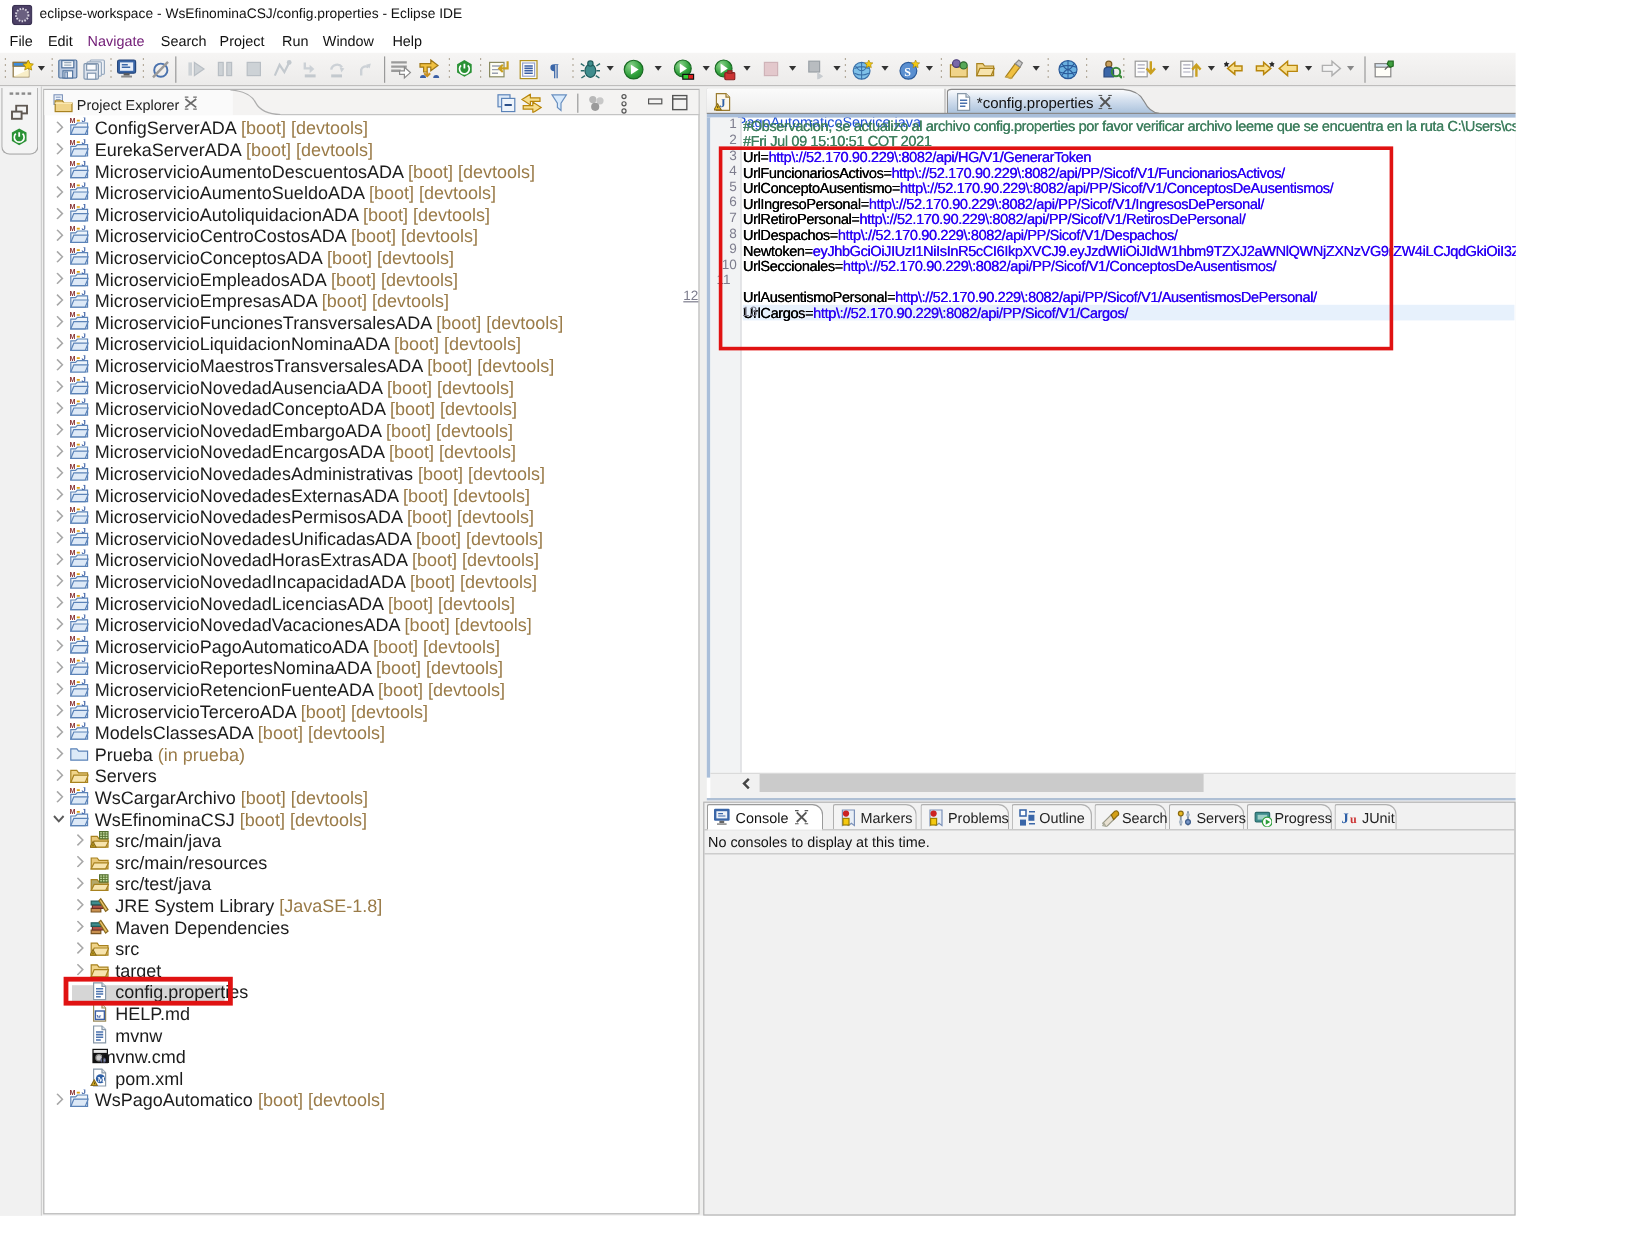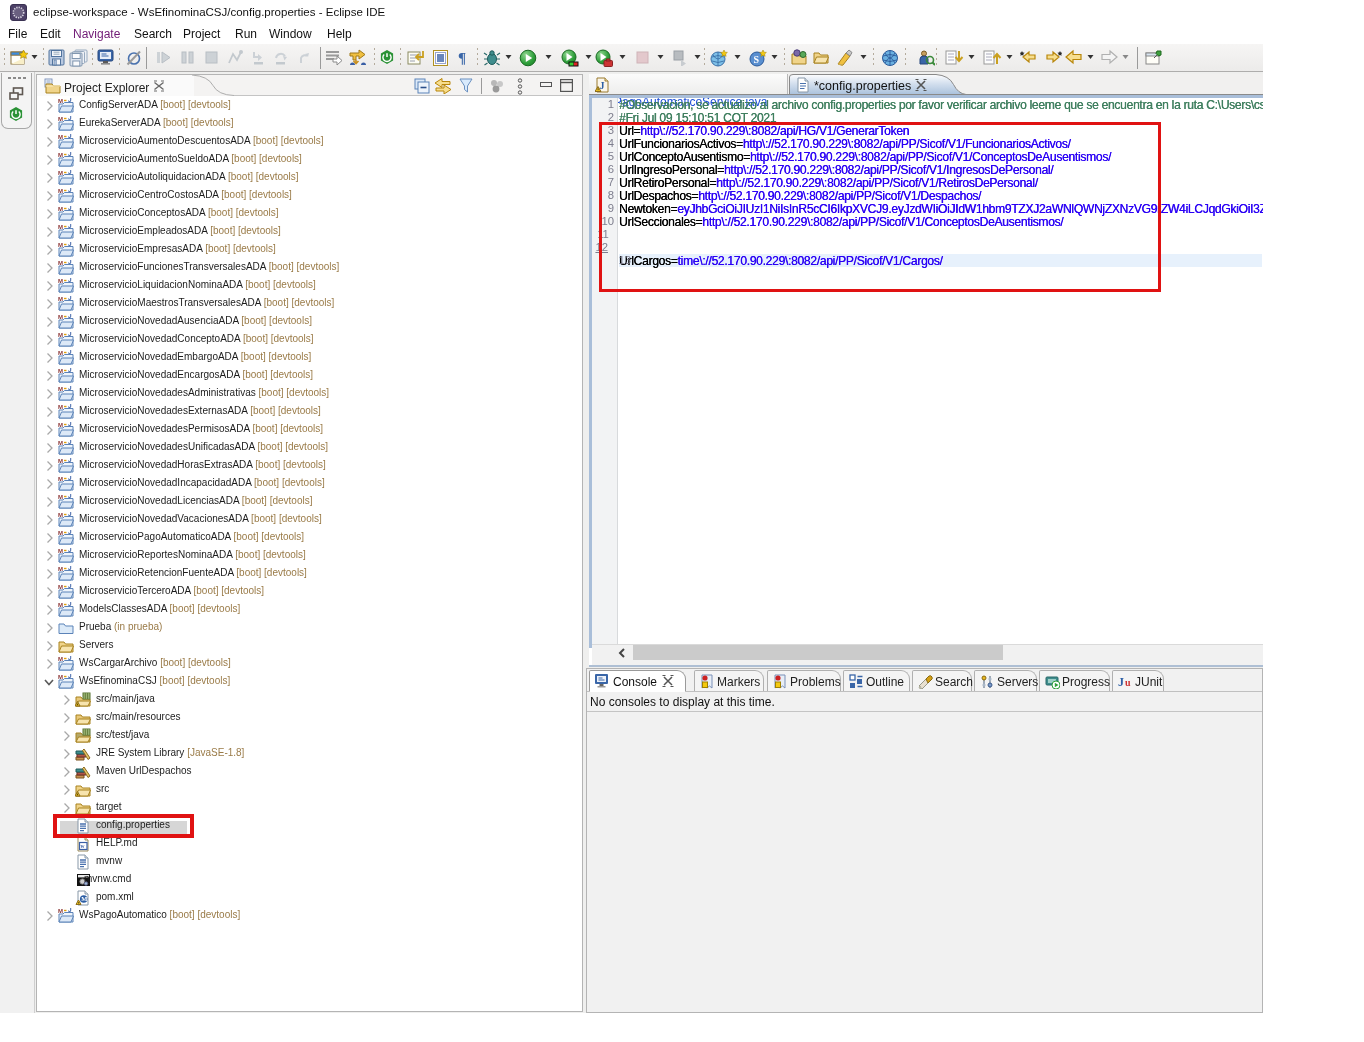--- a/index.html
+++ b/index.html
@@ -1,16 +1,16 @@
 <!DOCTYPE html>
 <html><head><meta charset="utf-8"><style>
 *{margin:0;padding:0;box-sizing:border-box}
 body{width:1364px;height:1042px;background:#fff;font-family:"Liberation Sans",sans-serif;position:relative;overflow:hidden;-webkit-font-smoothing:antialiased}
 .abs{position:absolute}
-.row{position:absolute;white-space:nowrap;font-size:10px;color:#1c1c1c}
+.row{position:absolute;white-space:nowrap;font-size:15px;color:#1c1c1c}
 .deco{color:#9a7b48}
 .eline{position:absolute;white-space:pre;font-size:12.1px;letter-spacing:-0.3px;color:#000;text-shadow:0.3px 0 0 currentColor}
 .eno{position:absolute;font-size:11.3px;color:#7d7d8d;text-align:right;width:22px}
 .val{color:#2a00f5}.cmt{color:#3f7f5f}
 </style></head><body>
 <div class="abs" style="left:0;top:0;width:1263px;height:24px;background:#fff"></div>
 <svg style="position:absolute;left:10px;top:4px" width="17" height="17" viewBox="0 0 17 17">
     <rect x="0.5" y="0.5" width="16" height="16" rx="2.5" fill="#4c4066" stroke="#3a3152"></rect>
     <circle cx="8.5" cy="8.5" r="5.2" fill="#6a6080"></circle>
     <circle cx="8.5" cy="8.5" r="5.2" fill="none" stroke="#d8d4e0" stroke-width="1.6" stroke-dasharray="1.3 1.1"></circle>
@@ -731,21 +731,21 @@
 <div class="row" style="left:96px;top:747px">JRE System Library<span class="deco"> [JavaSE-1.8]</span></div>
 <svg style="position:absolute;left:63px;top:767px" width="8" height="10" viewBox="0 0 8 10">
     <path d="M1.5 0.5 L6 5 L1.5 9.5" stroke="#a8a8a8" stroke-width="1.3" fill="none"></path>
   </svg>
 <svg style="position:absolute;left:75px;top:764px" width="16" height="16" viewBox="0 0 16 16">
     <path d="M1 11 L9 11 L9 14 L1 14 Z" fill="#c89050" stroke="#7a5520"></path>
     <path d="M2 8 L11 8 L11 11 L2 11 Z" fill="#b05548" stroke="#6e2e24"></path>
     <path d="M1 5 L10 5 L10 8 L1 8 Z" fill="#3f8d8d" stroke="#1f5c5c"></path>
     <path d="M9 3 L15 12 L13 13.5 L7.5 4.5 Z" fill="#e8c468" stroke="#8a6a20"></path>
   </svg>
-<div class="row" style="left:96px;top:765px">Maven UrlDespachos</div>
+<div class="row" style="left:96px;top:765px">Maven Dependencies</div>
 <svg style="position:absolute;left:63px;top:785px" width="8" height="10" viewBox="0 0 8 10">
     <path d="M1.5 0.5 L6 5 L1.5 9.5" stroke="#a8a8a8" stroke-width="1.3" fill="none"></path>
   </svg>
 <svg style="position:absolute;left:75px;top:782px" width="16" height="16" viewBox="0 0 16 16">
     <path d="M1 4 L6 4 L7.5 6 L15 6 L15 14 L1 14 Z" fill="#f0d48a" stroke="#a8821f"></path>
     <path d="M1 14 L3.5 8 L15.5 8 L13 14 Z" fill="#f7e4ae" stroke="#a8821f"></path>
     <path d="M0 14 L2.5 9.5 L5 14 Z" fill="#f2c423" stroke="#8a6d1d"></path>
     <rect x="2" y="11.6" width="1" height="1.6" fill="#5a4a10"></rect>
   </svg>
 <div class="row" style="left:96px;top:783px">src</div>
@@ -846,34 +846,35 @@
 <div class="eline cmt" style="left:0;top:0px">#Observacion, se actualizo al archivo config.properties por favor verificar archivo leeme que se encuentra en la ruta C:\Users\cscarpetta\Desktop\x</div>
 <div class="eline cmt" style="left:0;top:13px">#Fri Jul 09 15:10:51 COT 2021</div>
 <div class="eline" style="left:0;top:26px">Url=<span class="val">http\://52.170.90.229\:8082/api/HG/V1/GenerarToken</span></div>
 <div class="eline" style="left:0;top:39px">UrlFuncionariosActivos=<span class="val">http\://52.170.90.229\:8082/api/PP/Sicof/V1/FuncionariosActivos/</span></div>
 <div class="eline" style="left:0;top:52px">UrlConceptoAusentismo=<span class="val">http\://52.170.90.229\:8082/api/PP/Sicof/V1/ConceptosDeAusentismos/</span></div>
 <div class="eline" style="left:0;top:65px">UrlIngresoPersonal=<span class="val">http\://52.170.90.229\:8082/api/PP/Sicof/V1/IngresosDePersonal/</span></div>
 <div class="eline" style="left:0;top:78px">UrlRetiroPersonal=<span class="val">http\://52.170.90.229\:8082/api/PP/Sicof/V1/RetirosDePersonal/</span></div>
 <div class="eline" style="left:0;top:91px">UrlDespachos=<span class="val">http\://52.170.90.229\:8082/api/PP/Sicof/V1/Despachos/</span></div>
 <div class="eline" style="left:0;top:104px">Newtoken=<span class="val">eyJhbGciOiJIUzI1NiIsInR5cCI6IkpXVCJ9.eyJzdWIiOiJIdW1hbm9TZXJ2aWNlQWNjZXNzVG9rZW4iLCJqdGkiOiI3ZWY4MjAwLTRmNDktNGE0NS1iZjBj</span></div>
 <div class="eline" style="left:0;top:117px">UrlSeccionales=<span class="val">http\://52.170.90.229\:8082/api/PP/Sicof/V1/ConceptosDeAusentismos/</span></div>
-<div class="eline" style="left:0;top:156px">UrlCargos=<span class="val">time\://52.170.90.229\:8082/api/PP/Sicof/V1/Cargos/</span></div>
+<div class="eline" style="left:0;top:143px">UrlAusentismoPersonal=<span class="val">http\://52.170.90.229\:8082/api/PP/Sicof/V1/AusentismosDePersonal/</span></div>
+<div class="eline" style="left:0;top:156px">UrlCargos=<span class="val">http\://52.170.90.229\:8082/api/PP/Sicof/V1/Cargos/</span></div>
 </div>
 <div class="eno" style="left:592px;top:98px;">1</div>
 <div class="eno" style="left:592px;top:111px;">2</div>
 <div class="eno" style="left:592px;top:124px;">3</div>
 <div class="eno" style="left:592px;top:137px;">4</div>
 <div class="eno" style="left:592px;top:150px;">5</div>
 <div class="eno" style="left:592px;top:163px;">6</div>
 <div class="eno" style="left:592px;top:176px;">7</div>
 <div class="eno" style="left:592px;top:189px;">8</div>
 <div class="eno" style="left:592px;top:202px;">9</div>
 <div class="eno" style="left:592px;top:215px;">10</div>
 <div class="eno" style="left:592px;top:228px;text-align:center;">11</div>
-<div class="eno" style="left:586px;top:241px;text-decoration:underline;">12</div>
+<div class="eno" style="left:560px;top:241px;text-decoration:underline;">12</div>
 <div class="eno" style="left:592px;top:254px;margin-left:17px;">13</div>
 <div class="abs" style="left:599px;top:122px;width:562px;height:170px;border:3px solid #e01212"></div>
 <div class="abs" style="left:592px;top:644px;width:671px;height:21px;background:#f1f1f1;border-top:1px solid #dadada"></div>
 <svg style="position:absolute;left:617px;top:648px" width="10" height="10" viewBox="0 0 10 10">
     <path d="M7 1 L3 5 L7 9" stroke="#444" stroke-width="2" fill="none"></path>
   </svg>
 <div class="abs" style="left:633px;top:645px;width:370px;height:15px;background:#cbcbcb"></div>
 <div class="abs" style="left:589px;top:665px;width:674px;height:2px;background:#aebfd4"></div>
 <div class="abs" style="left:586px;top:668px;width:677px;height:345px;background:#f1f1f1;border:1px solid #b4b4b4"></div>
 <div class="abs" style="left:589px;top:670px;width:97px;height:21px;background:#fff;border:1px solid #9a9a9a;border-bottom:none;border-radius:2px 9px 0 0"></div>

